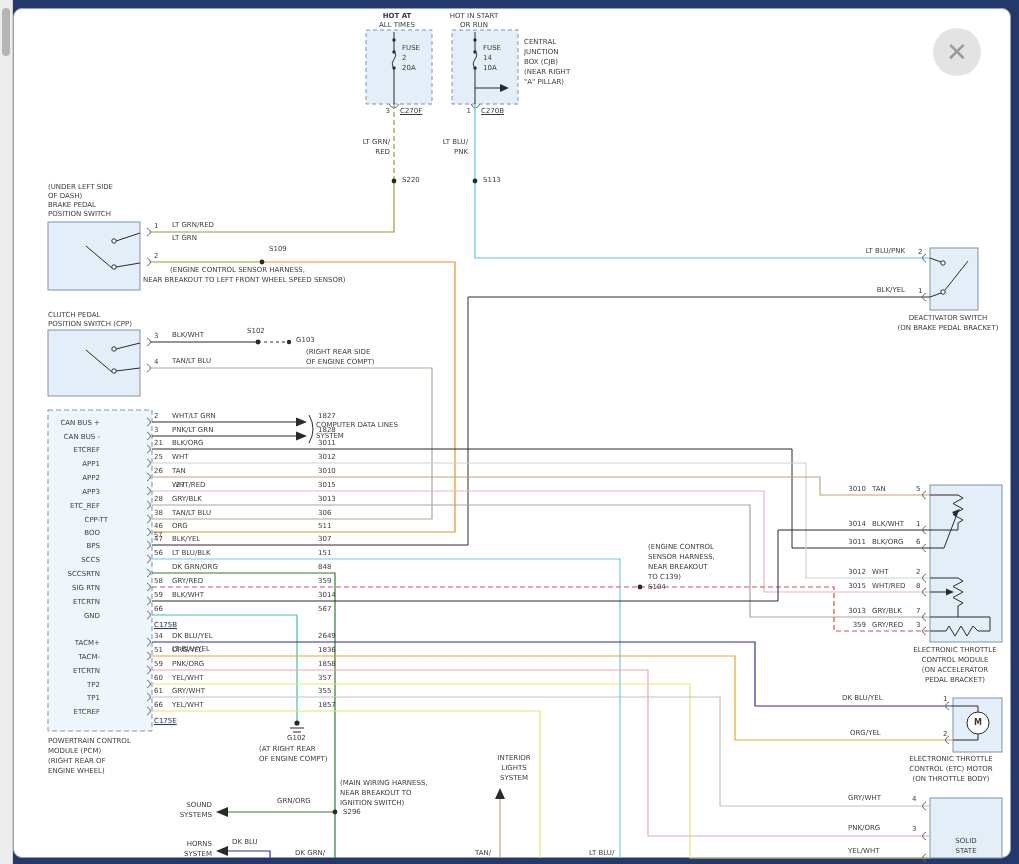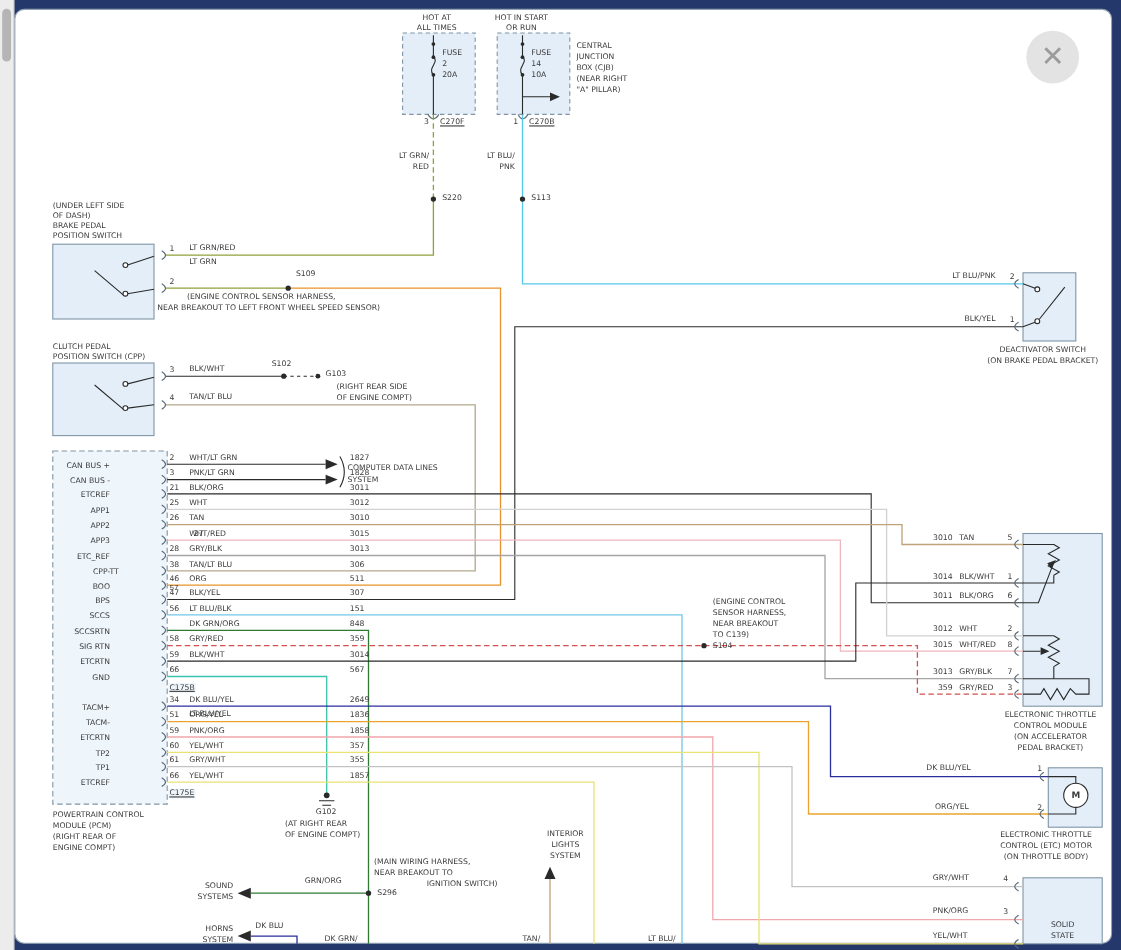--- a/index.html
+++ b/index.html
@@ -183,21 +183,21 @@
         <path d="M949,736 Q942,740 949,744" class="conn"></path>
         <path d="M926,802 Q919,806 926,810" class="conn"></path>
         <path d="M926,832 Q919,836 926,840" class="conn"></path>
         <path d="M926,854 Q919,858 926,862" class="conn"></path>
       </g>
   </svg>
 
   <div id="labels">
 
     <div class="lbl c" style="left:366px;top:12px;width:62px">
-        <div style="line-height: 9px; height: 9px;">HOT AT</div>
+        <div style="line-height: 9px; height: 9px; font-weight: bold;">HOT AT</div>
         <div style="line-height: 9px; height: 9px;">ALL TIMES</div>
       </div>
     <div class="lbl c" style="left:438px;top:12px;width:72px">
         <div style="line-height: 9px; height: 9px;">HOT IN START</div>
         <div style="line-height: 9px; height: 9px;">OR RUN</div>
       </div>
     <div class="lbl" style="left:402px;top:43px">
         <div style="line-height: 10px; height: 10px;">FUSE</div>
         <div style="line-height: 10px; height: 10px;">2</div>
         <div style="line-height: 10px; height: 10px;">20A</div>
@@ -258,21 +258,21 @@
         <div style="line-height: 10px; height: 10px;">(RIGHT REAR SIDE</div>
         <div style="line-height: 10px; height: 10px;">OF ENGINE COMPT)</div>
       </div>
 
     <div class="lbl u wbg" style="left:153px;top:621px">C175B</div>
     <div class="lbl u wbg" style="left:153px;top:717px">C175E</div>
     <div class="lbl" style="left:48px;top:736px">
         <div style="line-height: 10px; height: 10px; text-align: center;">POWERTRAIN CONTROL</div>
         <div style="line-height: 10px; height: 10px;">MODULE (PCM)</div>
         <div style="line-height: 10px; height: 10px;">(RIGHT REAR OF</div>
-        <div style="line-height: 10px; height: 10px;">ENGINE COMPT)</div>
+        <div style="line-height: 10px; height: 10px;">ENGINE WHEEL)</div>
       </div>
 
     <div class="lbl" style="left:316px;top:420px">
         <div style="line-height: 11px; height: 11px;">COMPUTER DATA LINES</div>
         <div style="line-height: 11px; height: 11px;">SYSTEM</div>
       </div>
 
     <div class="lbl" style="left:648px;top:542px">
         <div style="line-height: 10px; height: 10px;">(ENGINE CONTROL</div>
         <div style="line-height: 10px; height: 10px;">SENSOR HARNESS,</div>
@@ -319,21 +319,21 @@
       </div>
 
     <div class="lbl r" style="left:150px;top:800px;width:62px">
         <div style="line-height: 10px; height: 10px;">SOUND</div>
         <div style="line-height: 10px; height: 10px;">SYSTEMS</div>
       </div>
     <div class="lbl" style="left:277px;top:797px">GRN/ORG</div>
     <div class="lbl" style="left:340px;top:778px">
         <div style="line-height: 10px; height: 10px;">(MAIN WIRING HARNESS,</div>
         <div style="line-height: 10px; height: 10px;">NEAR BREAKOUT TO</div>
-        <div style="line-height: 10px; height: 10px; margin-left: 48px;">IGNITION SWITCH)</div>
+        <div style="line-height: 10px; height: 10px;">IGNITION SWITCH)</div>
       </div>
     <div class="lbl" style="left:343px;top:808px">S296</div>
     <div class="lbl r" style="left:150px;top:839px;width:62px">
         <div style="line-height: 10px; height: 10px;">HORNS</div>
         <div style="line-height: 10px; height: 10px;">SYSTEM</div>
       </div>
     <div class="lbl" style="left:232px;top:838px">DK BLU</div>
     <div class="lbl" style="left:295px;top:849px">DK GRN/</div>
     <div class="lbl" style="left:475px;top:849px">TAN/</div>
     <div class="lbl" style="left:589px;top:849px">LT BLU/</div>

